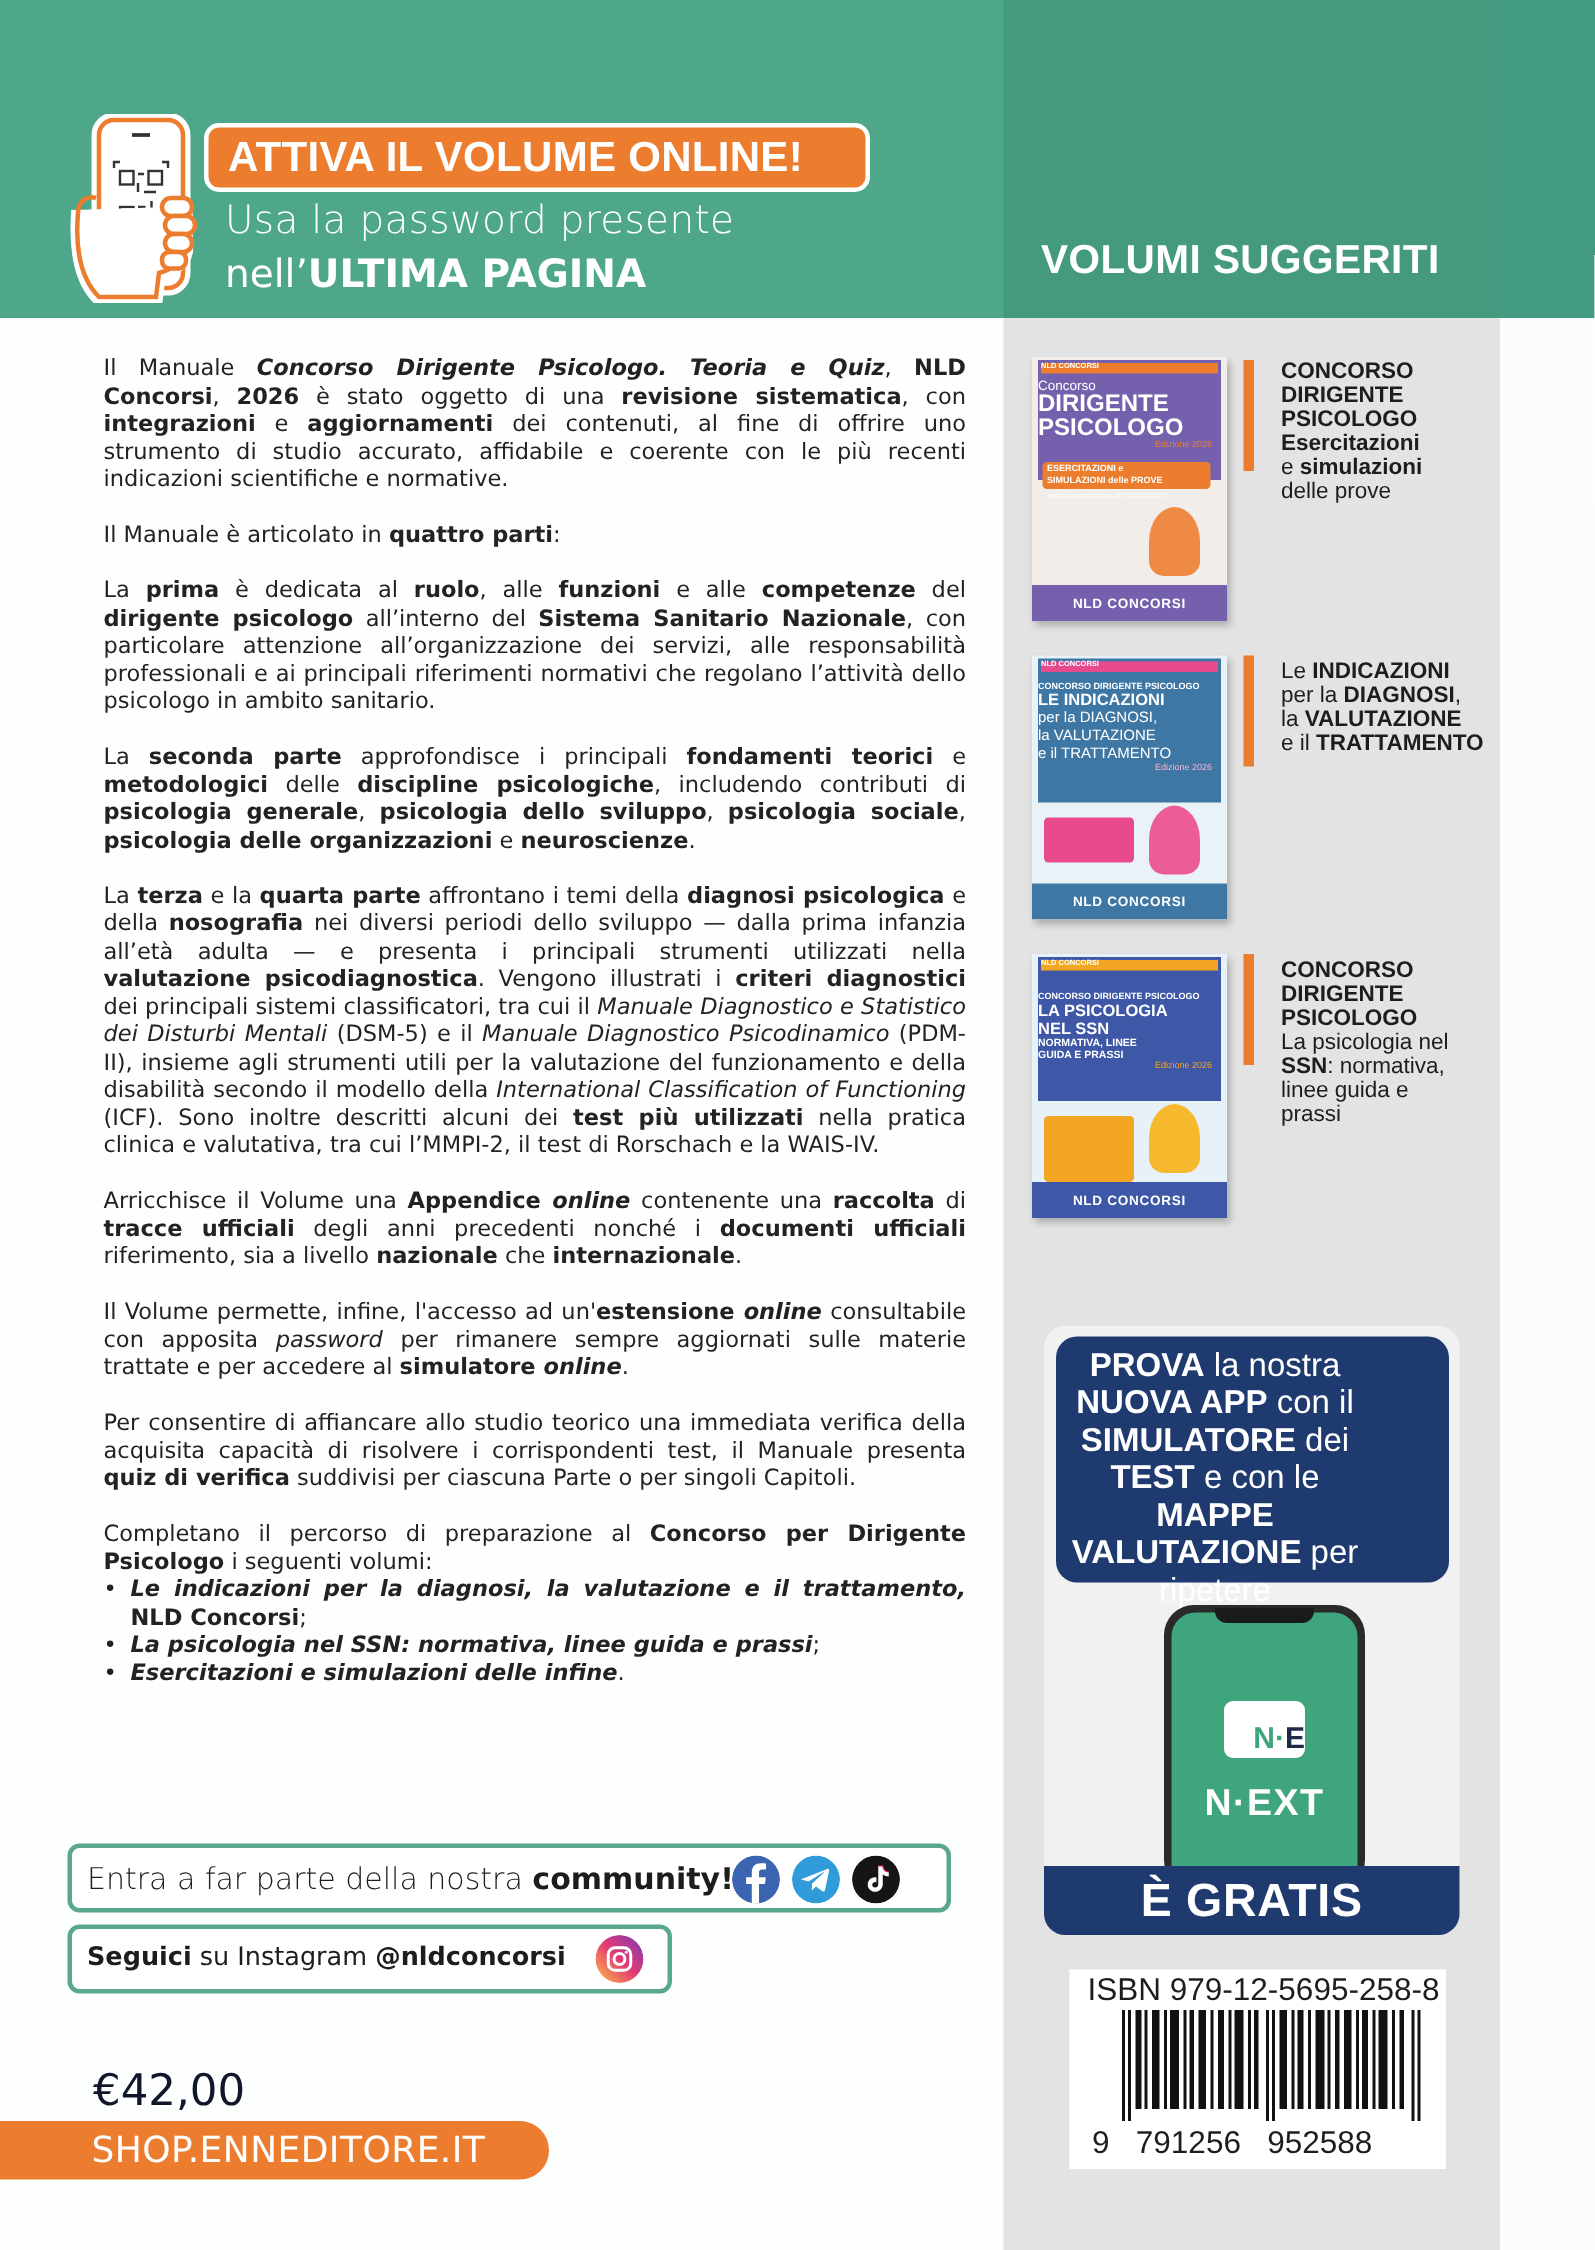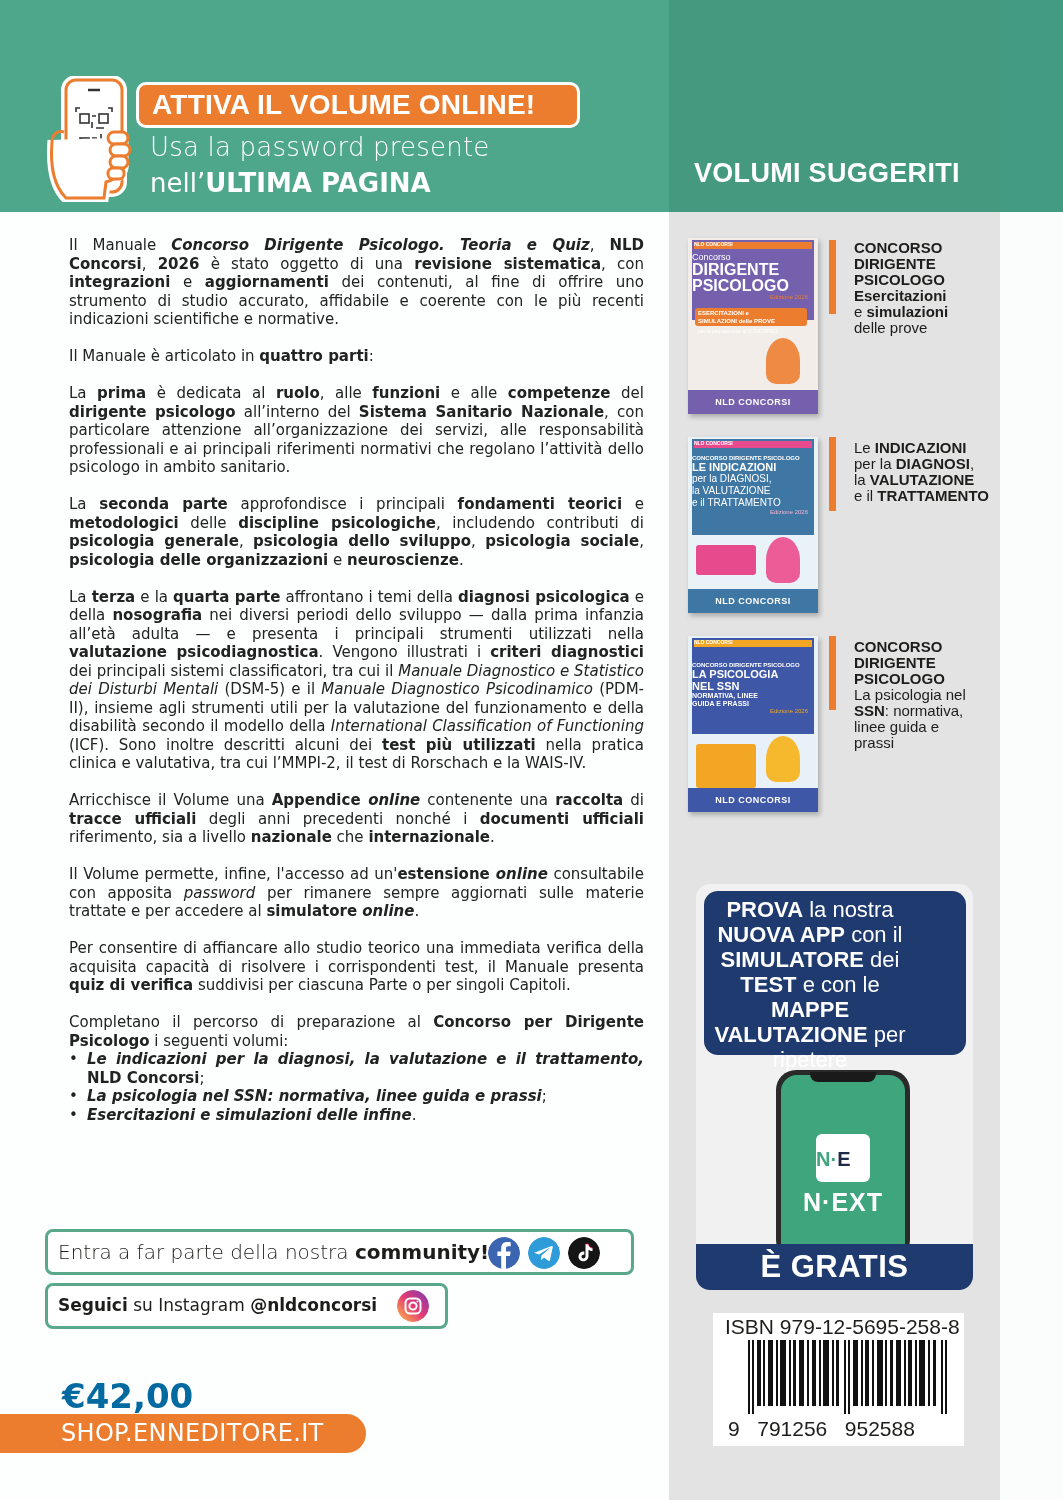--- a/index.html
+++ b/index.html
@@ -44,22 +44,22 @@
 
   
   .app-card { position: absolute; left: 696px; top: 884px; width: 277px; height: 406px; background: #f1f1f2; border-radius: 14px; }
   .app-blue { position: absolute; left: 704px; top: 891px; width: 262px; height: 164px; background: #1f3a6e; border-radius: 14px; }
   .app-text { position: absolute; left: 704px; top: 897px; width: 212px; text-align: center; font-family: "Liberation Sans", sans-serif;
               font-size: 22px; line-height: 25px; color: #fff; }
   .app-text b { font-weight: 700; }
   .phone { position: absolute; left: 776px; top: 1070px; width: 134px; height: 190px; background: #2a2a2a; border-radius: 20px; }
   .phone-screen { position: absolute; left: 781px; top: 1075px; width: 124px; height: 185px; background: #3ea57c; border-radius: 16px 16px 0 0; }
   .phone-notch { position: absolute; left: 810px; top: 1072px; width: 66px; height: 10px; background: #1a1a1a; border-radius: 0 0 8px 8px; }
-  .ne-badge { position: absolute; left: 816px; top: 1134px; width: 54px; height: 48px; background: #fff; border-radius: 6px;
-              text-align: left; line-height: 50px; font-family: "Liberation Sans", sans-serif; font-weight: 700; font-size: 20px; }
+  .ne-badge { position: absolute; left: 816px; top: 1134px; width: 54px; height: 38px; background: #fff; border-radius: 6px;
+              text-align: right; line-height: 50px; font-family: "Liberation Sans", sans-serif; font-weight: 700; font-size: 20px; }
   .ne-badge .n { color: #3ea57c; } .ne-badge .e { color: #1f2a48; }
   .next-label { position: absolute; left: 781px; top: 1188px; width: 124px; text-align: center; font-family: "Liberation Sans", sans-serif;
                 font-weight: 700; font-size: 25px; color: #fff; letter-spacing: 1px; }
   .gratis-bar { position: absolute; left: 696px; top: 1244px; width: 277px; height: 46px; background: #1f3a6e; border-radius: 0 0 14px 14px; }
   .gratis-label { position: absolute; left: 696px; top: 1249px; width: 277px; text-align: center; font-family: "Liberation Sans", sans-serif;
                   font-weight: 700; font-size: 31px; color: #fff; letter-spacing: 0.5px; }
 
   
   .isbn-box { position: absolute; left: 713px; top: 1313px; width: 251px; height: 133px; background: #fff; }
   .isbn-label { position: absolute; left: 725px; top: 1315px; font-family: "Liberation Sans", sans-serif; font-size: 21px; color: #1d1d1b; }
@@ -79,21 +79,21 @@
   
   .community-box { position: absolute; left: 45px; top: 1229px; width: 589px; height: 46px; border: 3px solid #5aa88c; border-radius: 8px; background: #fff; }
   .community-text { position: absolute; left: 58px; top: 1240px; font-family: "DejaVu Sans", sans-serif; font-size: 20px; color: #1d1d1b; font-weight: 300; }
   .community-text b { font-weight: 700; }
   .social-icon { position: absolute; width: 32px; height: 32px; border-radius: 50%; }
   .instagram-box { position: absolute; left: 45px; top: 1283px; width: 403px; height: 46px; border: 3px solid #5aa88c; border-radius: 8px; background: #fff; }
   .instagram-text { position: absolute; left: 58px; top: 1295px; font-family: "DejaVu Sans", sans-serif; font-size: 17px; color: #1d1d1b; }
   .instagram-text b { font-weight: 700; }
 
   
-  .price { position: absolute; left: 62px; top: 1376px; font-family: "DejaVu Sans", sans-serif; font-size: 34px; font-weight: 700; color: #0369a1; }
+  .price { position: absolute; left: 62px; top: 1376px; font-family: "DejaVu Sans", sans-serif; font-size: 29px; font-weight: 400; color: #0f172a; }
   .shop-bar { position: absolute; left: 0; top: 1414px; width: 366px; height: 39px; background: #ec7d2f; border-radius: 0 20px 20px 0; }
   .shop-label { position: absolute; left: 61px; top: 1419px; font-family: "DejaVu Sans", sans-serif; font-size: 24px; color: #fff; letter-spacing: 0.3px; }
 </style>
 </head>
 <body>
 
 <div class="top-band">
   <div class="right-col"></div>
   <div class="far-right"></div>
 </div>

